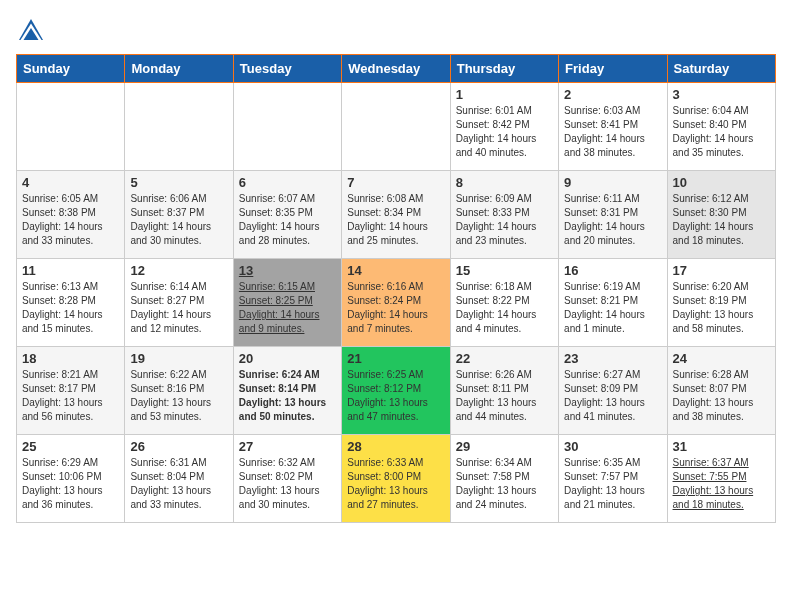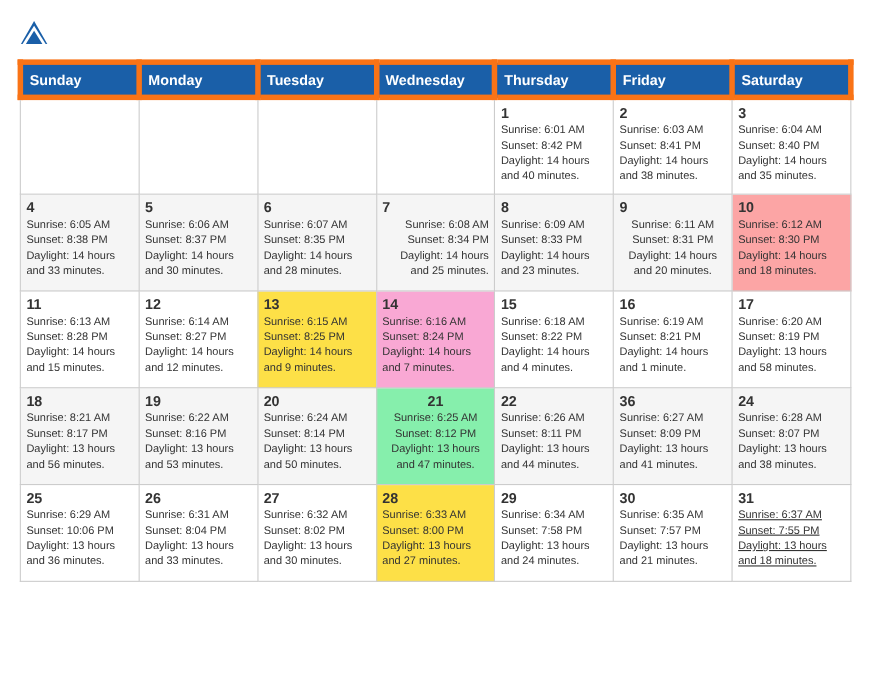--- a/index.html
+++ b/index.html
@@ -57,21 +57,21 @@
       border-collapse: collapse;
       table-layout: fixed;
     }
     th {
       background-color: #1a5fa8;
       color: #fff;
       text-align: left;
       padding: 6px 6px;
       font-size: 13px;
       font-weight: bold;
-      border: 5px solid #f97316;
+      border: 1px solid #f97316;
     }
     td {
       border: 1px solid #ccc;
       vertical-align: top;
       padding: 4px 5px;
       font-size: 10.5px;
       color: #333;
       height: 88px;
     }
     td.empty {
@@ -181,40 +181,40 @@
         </td>
         <td class="has-date" style="background-color: rgb(245, 245, 245);">
           <span class="day-number">6</span>
           <div class="day-info" style="white-space: pre-line;">Sunrise: 6:07 AM
 Sunset: 8:35 PM
 Daylight: 14 hours
 and 28 minutes.</div>
         </td>
         <td class="has-date" style="background-color: rgb(245, 245, 245);">
           <span class="day-number">7</span>
-          <div class="day-info" style="white-space: pre-line; text-align: right;">Sunrise: 6:08 AM
+          <div class="day-info" style="white-space: pre-line;">Sunrise: 6:08 AM
 Sunset: 8:34 PM
 Daylight: 14 hours
 and 25 minutes.</div>
         </td>
         <td class="has-date" style="background-color: rgb(245, 245, 245);">
           <span class="day-number">8</span>
           <div class="day-info" style="white-space: pre-line;">Sunrise: 6:09 AM
 Sunset: 8:33 PM
 Daylight: 14 hours
 and 23 minutes.</div>
         </td>
         <td class="has-date" style="background-color: rgb(245, 245, 245);">
           <span class="day-number">9</span>
-          <div class="day-info" style="white-space: pre-line; text-align: center;">Sunrise: 6:11 AM
+          <div class="day-info" style="white-space: pre-line;">Sunrise: 6:11 AM
 Sunset: 8:31 PM
 Daylight: 14 hours
 and 20 minutes.</div>
         </td>
-        <td class="has-date" style="background-color: #fca5a5;">
+        <td class="has-date" style="background-color: #e5e5e5;">
           <span class="day-number">10</span>
           <div class="day-info" style="white-space: pre-line;">Sunrise: 6:12 AM
 Sunset: 8:30 PM
 Daylight: 14 hours
 and 18 minutes.</div>
         </td>
       </tr>
       <tr>
         <td class="has-date" style="background-color: rgb(255, 255, 255);">
           <span class="day-number">11</span>
@@ -223,28 +223,28 @@
 Daylight: 14 hours
 and 15 minutes.</div>
         </td>
         <td class="has-date" style="background-color: rgb(255, 255, 255);">
           <span class="day-number">12</span>
           <div class="day-info" style="white-space: pre-line;">Sunrise: 6:14 AM
 Sunset: 8:27 PM
 Daylight: 14 hours
 and 12 minutes.</div>
         </td>
-        <td class="has-date" style="background-color: #fde047;">
+        <td class="has-date" style="background-color: #a3a3a3; text-decoration: underline;">
           <span class="day-number">13</span>
           <div class="day-info" style="white-space: pre-line;">Sunrise: 6:15 AM
 Sunset: 8:25 PM
 Daylight: 14 hours
 and 9 minutes.</div>
         </td>
-        <td class="has-date" style="background-color: #f9a8d4;">
+        <td class="has-date" style="background-color: #fdba74;">
           <span class="day-number">14</span>
           <div class="day-info" style="white-space: pre-line;">Sunrise: 6:16 AM
 Sunset: 8:24 PM
 Daylight: 14 hours
 and 7 minutes.</div>
         </td>
         <td class="has-date" style="background-color: rgb(255, 255, 255);">
           <span class="day-number">15</span>
           <div class="day-info" style="white-space: pre-line;">Sunrise: 6:18 AM
 Sunset: 8:22 PM
@@ -276,41 +276,41 @@
         </td>
         <td class="has-date" style="background-color: rgb(245, 245, 245);">
           <span class="day-number">19</span>
           <div class="day-info" style="white-space: pre-line;">Sunrise: 6:22 AM
 Sunset: 8:16 PM
 Daylight: 13 hours
 and 53 minutes.</div>
         </td>
         <td class="has-date" style="background-color: rgb(245, 245, 245);">
           <span class="day-number">20</span>
-          <div class="day-info" style="white-space: pre-line;">Sunrise: 6:24 AM
+          <div class="day-info" style="white-space: pre-line; font-weight: bold;">Sunrise: 6:24 AM
 Sunset: 8:14 PM
 Daylight: 13 hours
 and 50 minutes.</div>
         </td>
-        <td class="has-date" style="background-color: #86efac; text-align: center;">
+        <td class="has-date" style="background-color: #22c55e;">
           <span class="day-number">21</span>
           <div class="day-info" style="white-space: pre-line;">Sunrise: 6:25 AM
 Sunset: 8:12 PM
 Daylight: 13 hours
 and 47 minutes.</div>
         </td>
         <td class="has-date" style="background-color: rgb(245, 245, 245);">
           <span class="day-number">22</span>
           <div class="day-info" style="white-space: pre-line;">Sunrise: 6:26 AM
 Sunset: 8:11 PM
 Daylight: 13 hours
 and 44 minutes.</div>
         </td>
         <td class="has-date" style="background-color: rgb(245, 245, 245);">
-          <span class="day-number">36</span>
+          <span class="day-number">23</span>
           <div class="day-info" style="white-space: pre-line;">Sunrise: 6:27 AM
 Sunset: 8:09 PM
 Daylight: 13 hours
 and 41 minutes.</div>
         </td>
         <td class="has-date" style="background-color: rgb(245, 245, 245);">
           <span class="day-number">24</span>
           <div class="day-info" style="white-space: pre-line;">Sunrise: 6:28 AM
 Sunset: 8:07 PM
 Daylight: 13 hours

